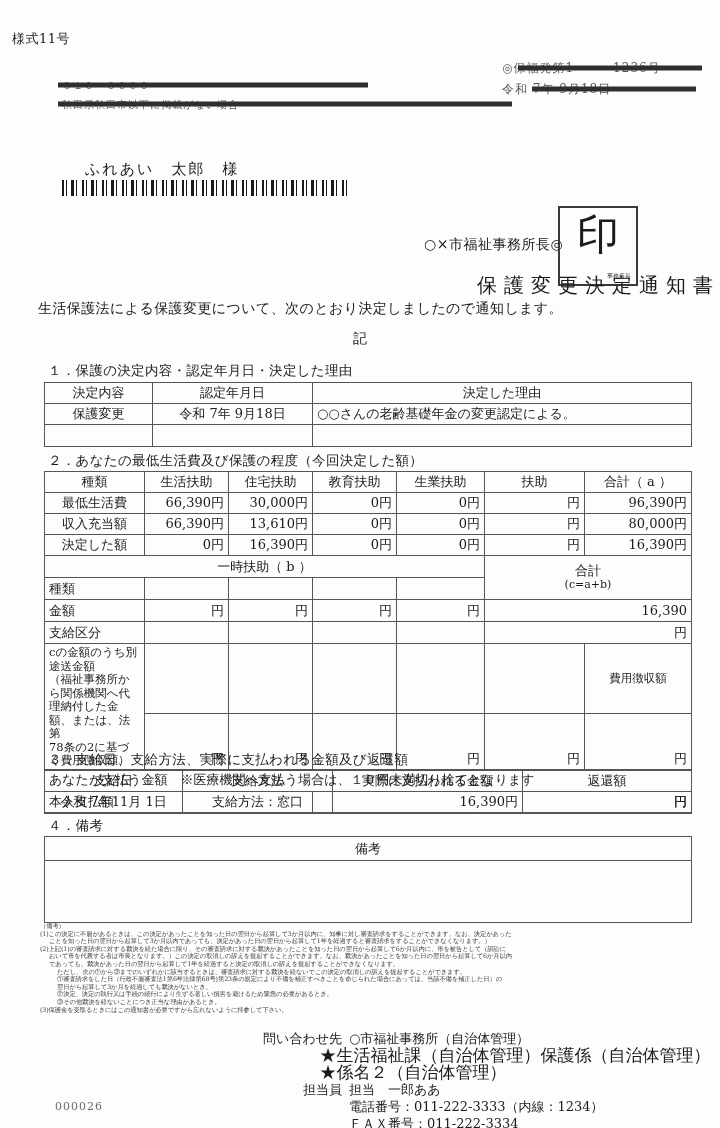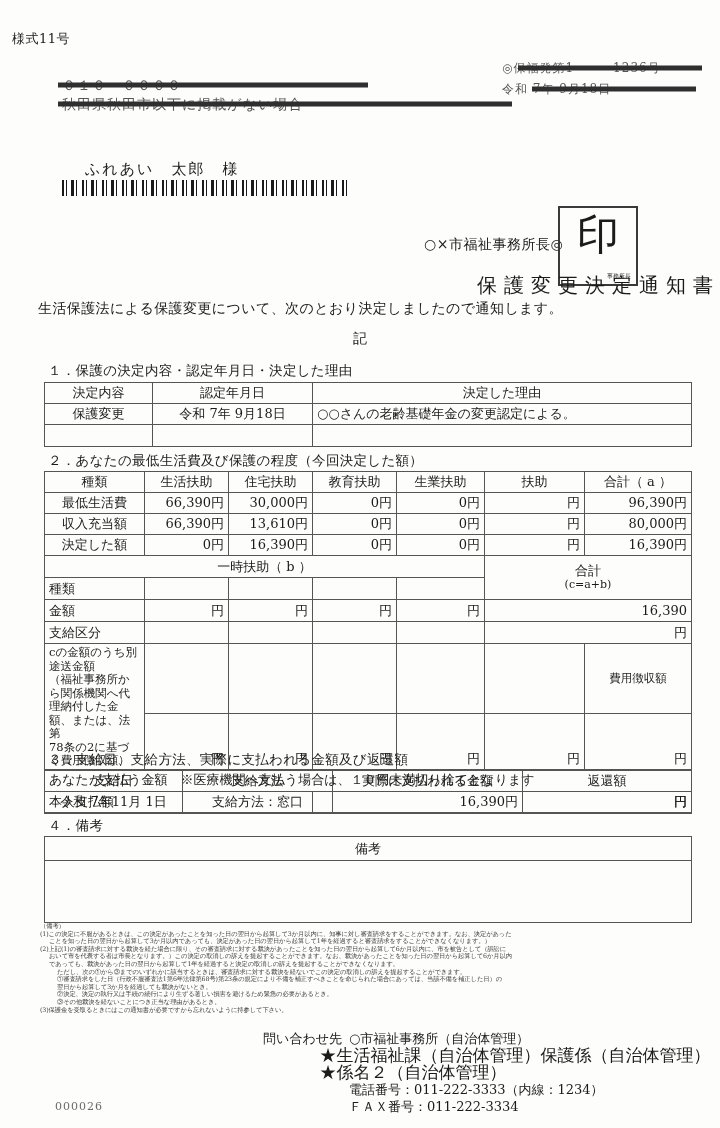--- a/index.html
+++ b/index.html
@@ -11,21 +11,21 @@
     position:relative;
     overflow:hidden;
     -webkit-font-smoothing:none;
   }
   .page{position:relative;width:720px;height:864px;}
 
   
   .form-no{position:absolute;left:12px;top:30px;font-size:13px;letter-spacing:.5px;}
 
   .addr-block{position:absolute;left:62px;top:76px;width:300px;}
-  .redact-line{position:relative;display:block;white-space:nowrap;font-size:14px;line-height:19px;letter-spacing:1px;color:#555;}
+  .redact-line{position:relative;display:block;white-space:nowrap;font-size:10px;line-height:19px;letter-spacing:1px;color:#555;}
   .redact-line::after{
     content:"";position:absolute;left:-4px;right:-6px;top:48%;
     height:5px;background:#2f2f2f;transform:translateY(-50%);
   }
   .addr2::after{right:-150px;}
 
   .recipient{position:absolute;left:85px;top:160px;font-size:15px;letter-spacing:2px;}
   .barcode{position:absolute;left:62px;top:180px;width:285px;height:16px;
     background:repeating-linear-gradient(90deg,
       #1a1a1a 0 2px,#fff 2px 4px,#1a1a1a 4px 5px,#fff 5px 9px,
@@ -288,20 +288,24 @@
   <div class="contact">
     <div class="row">
       <div class="lbl">問い合わせ先</div>
       <div>○市福祉事務所（自治体管理）</div>
     </div>
     <div class="row">
       <div class="lbl"></div>
       <div class="small">★生活福祉課（自治体管理）保護係（自治体管理）★係名２（自治体管理）</div>
     </div>
     <div class="row">
+      <div class="lbl">担当員</div>
+      <div>担当　一郎ああ</div>
+    </div>
+    <div class="row">
       <div class="lbl"></div>
       <div>電話番号</div>
       <div>：011-222-3333（内線：1234）</div>
     </div>
     <div class="row">
       <div class="lbl"></div>
       <div>ＦＡＸ番号</div>
       <div>：011-222-3334</div>
     </div>
   </div>

